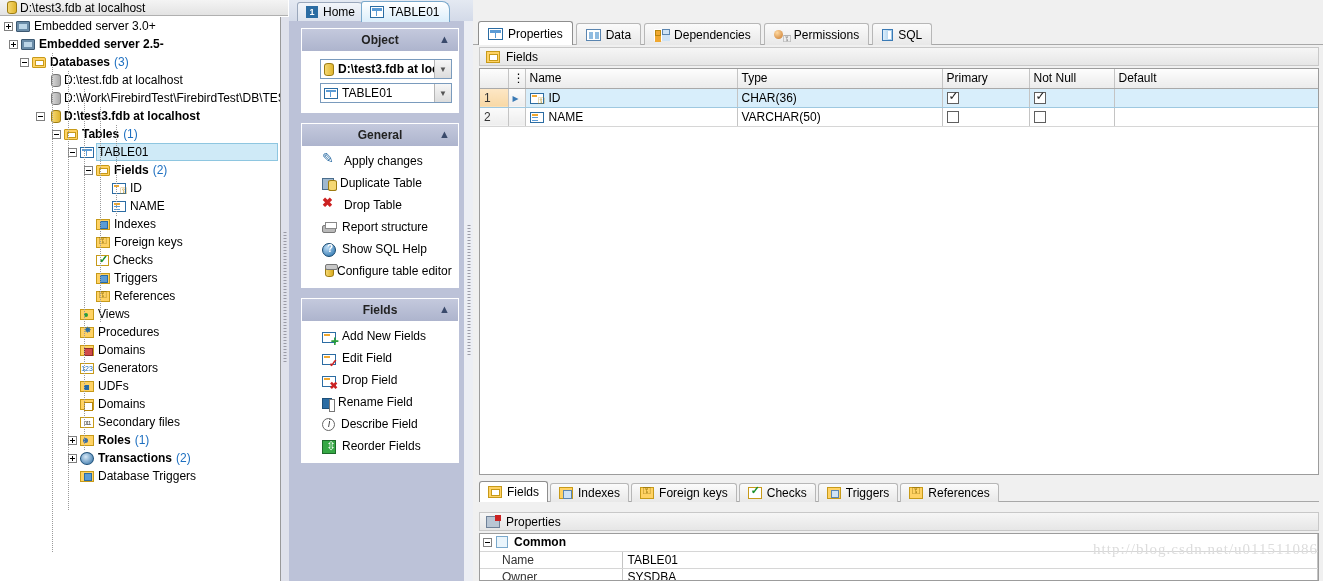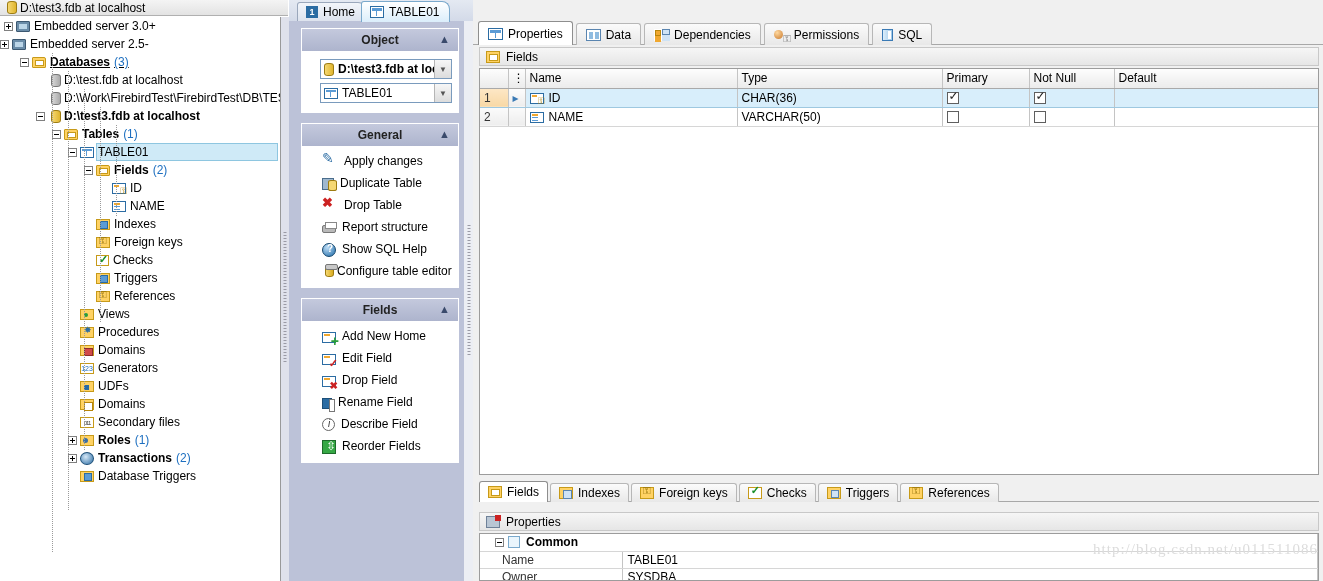--- a/index.html
+++ b/index.html
@@ -402,21 +402,21 @@
   .pband-ic { width:14px;height:12px;margin-right:6px;position:relative;
               background:#b9c6d4;border:1px solid #6e8198; }
   .pband-ic::after{content:"";position:absolute;right:-2px;top:-2px;width:6px;height:6px;background:#cc2222;}
   #props-grid {
     position:absolute; left:6px; top:533px; right:4px; bottom:0;
     background:#fff; border:1px solid #9c9c9c; overflow:hidden;
   }
   table.pg { border-collapse:collapse; width:100%; font-size:12px; table-layout:fixed; }
   table.pg td { border-right:1px solid #c4c4c4; border-bottom:1px solid #d6d6d6;
                 height:17px; padding:0 0 0 5px; white-space:nowrap; overflow:hidden; }
-  tr.grp td { background:#fff; font-weight:bold; padding-left:15px; }
+  tr.grp td { background:#fff; font-weight:bold; padding-left:3px; }
   .grp-exp { display:inline-block; width:9px;height:9px;border:1px solid #808080;
              background:#fff; position:relative; vertical-align:-1px; margin-right:4px; }
   .grp-exp::before{content:"";position:absolute;left:1px;right:1px;top:3px;height:1px;background:#000;}
   .grp-sq { display:inline-block; width:12px;height:12px; border:1px solid #7aa9cc;
             background:#eaf5fc; vertical-align:-2px; margin-right:6px; }
 
   
   #watermark {
     position:absolute; right:5px; bottom:23px;
     font-family:"Liberation Serif", serif;
@@ -433,26 +433,26 @@
     <div id="left-title">
       <span class="ico ic-db"></span>
       <span>D:\test3.fdb at localhost</span>
     </div>
     <div id="tree-scroll">
         <div class="tree-row" style="padding-left: 4px;">
           <span class="exp plus"></span>
           <span class="ico ic-srv"></span>
           <span class="lbl-txt">Embedded server 3.0+</span>
         </div>
-        <div class="tree-row" style="padding-left: 0;">
+        <div class="tree-row" style="padding-left: 9px; font-weight: bold;">
           <span class="exp plus"></span>
           <span class="ico ic-srv"></span>
           <span class="lbl-txt">Embedded server 2.5-</span>
         </div>
-        <div class="tree-row" style="padding-left: 20px; text-decoration: underline;">
+        <div class="tree-row" style="padding-left: 20px;">
           <span class="exp "></span>
           <span class="ico ic-folder"></span>
           <span class="lbl-txt b">Databases</span>
           <span class="cnt lbl-txt">(3)</span>
         </div>
         <div class="tree-row" style="padding-left: 36px;">
           <span class="exp none"></span>
           <span class="ico ic-dbg"></span>
           <span class="lbl-txt">D:\test.fdb at localhost</span>
         </div>
@@ -642,21 +642,21 @@
       </div>
 
       <div class="panel-box">
         <div class="panel-hdr">
           <span>Fields</span>
           <span class="chev">▲</span>
         </div>
         <div class="panel-body" id="fields-actions">
             <div class="act-row">
               <span class="act-ic a-addf"></span>
-              <span>Add New Home</span>
+              <span>Add New Fields</span>
             </div>
             <div class="act-row">
               <span class="act-ic a-editf"></span>
               <span>Edit Field</span>
             </div>
             <div class="act-row">
               <span class="act-ic a-dropf"></span>
               <span>Drop Field</span>
             </div>
             <div class="act-row">

